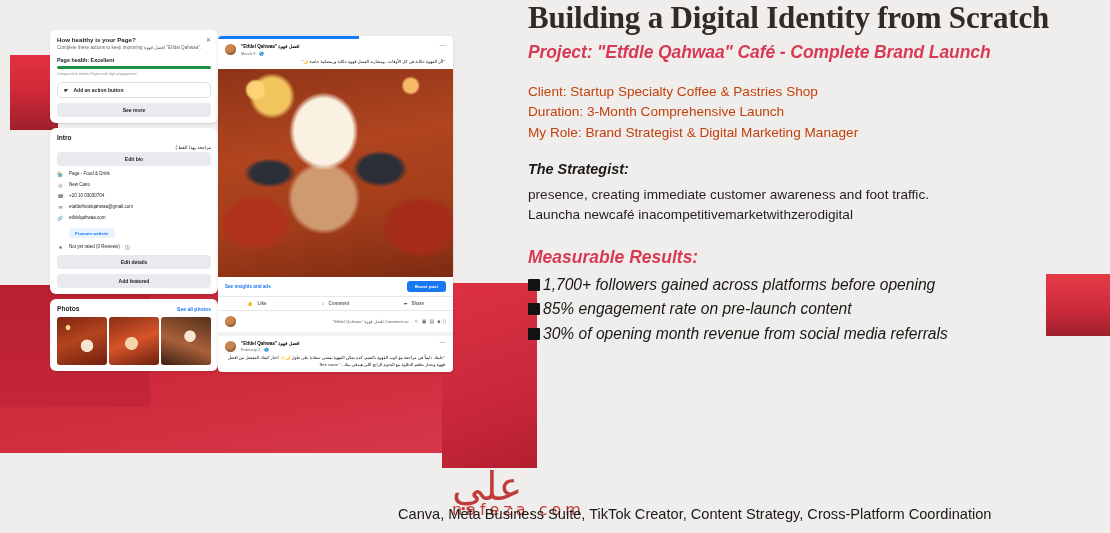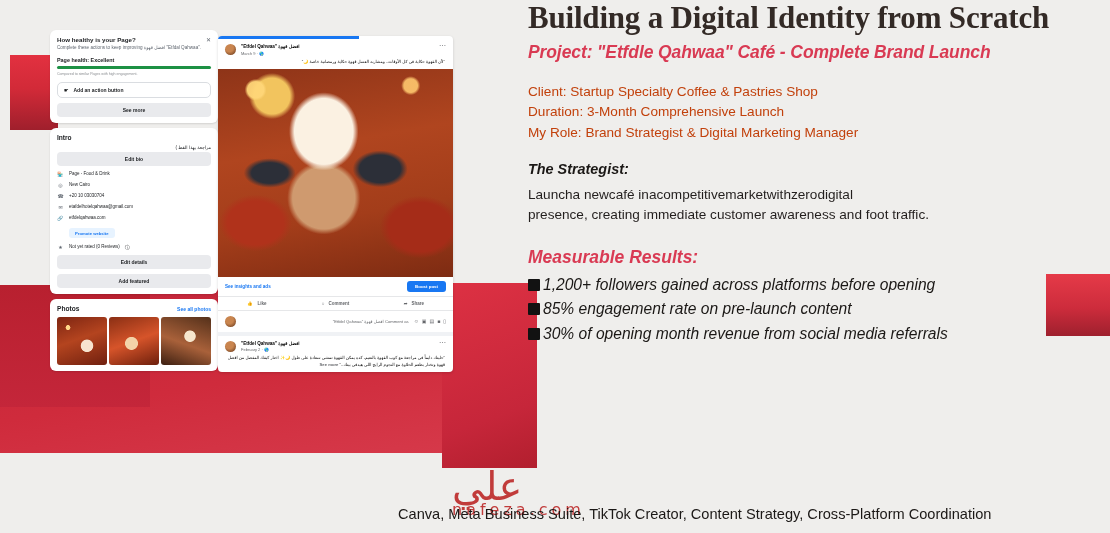--- a/index.html
+++ b/index.html
@@ -270,28 +270,28 @@
   <div id="subtitle">Project: "Etfdle Qahwaa" Café - Complete Brand Launch</div>
 
   <div class="meta-block">
     <div>Client: Startup Specialty Coffee &amp; Pastries Shop</div>
     <div>Duration: 3-Month Comprehensive Launch</div>
     <div>My Role: Brand Strategist &amp; Digital Marketing Manager</div>
   </div>
 
   <div class="challenge-h">The Strategist:</div>
   <div class="challenge-b">
+    <div>presence, creating immediate customer awareness and foot traffic.</div>
     <div>Launcha newcafé inacompetitivemarketwithzerodigital</div>
-    <div>presence, creating immediate customer awareness and foot traffic.</div>
   </div>
 
   <div class="results-h">Measurable Results:</div>
   <div class="res-list">
     <div class="res-line">
-      <span class="sq"></span><span>1,200+ followers gained across platforms before opening</span>
+      <span class="sq"></span><span>1,700+ followers gained across platforms before opening</span>
     </div>
     <div class="res-line">
       <span class="sq"></span><span>85% engagement rate on pre-launch content</span>
     </div>
     <div class="res-line">
       <span class="sq"></span><span>30% of opening month revenue from social media referrals</span>
     </div>
   </div>
 </div>
 

